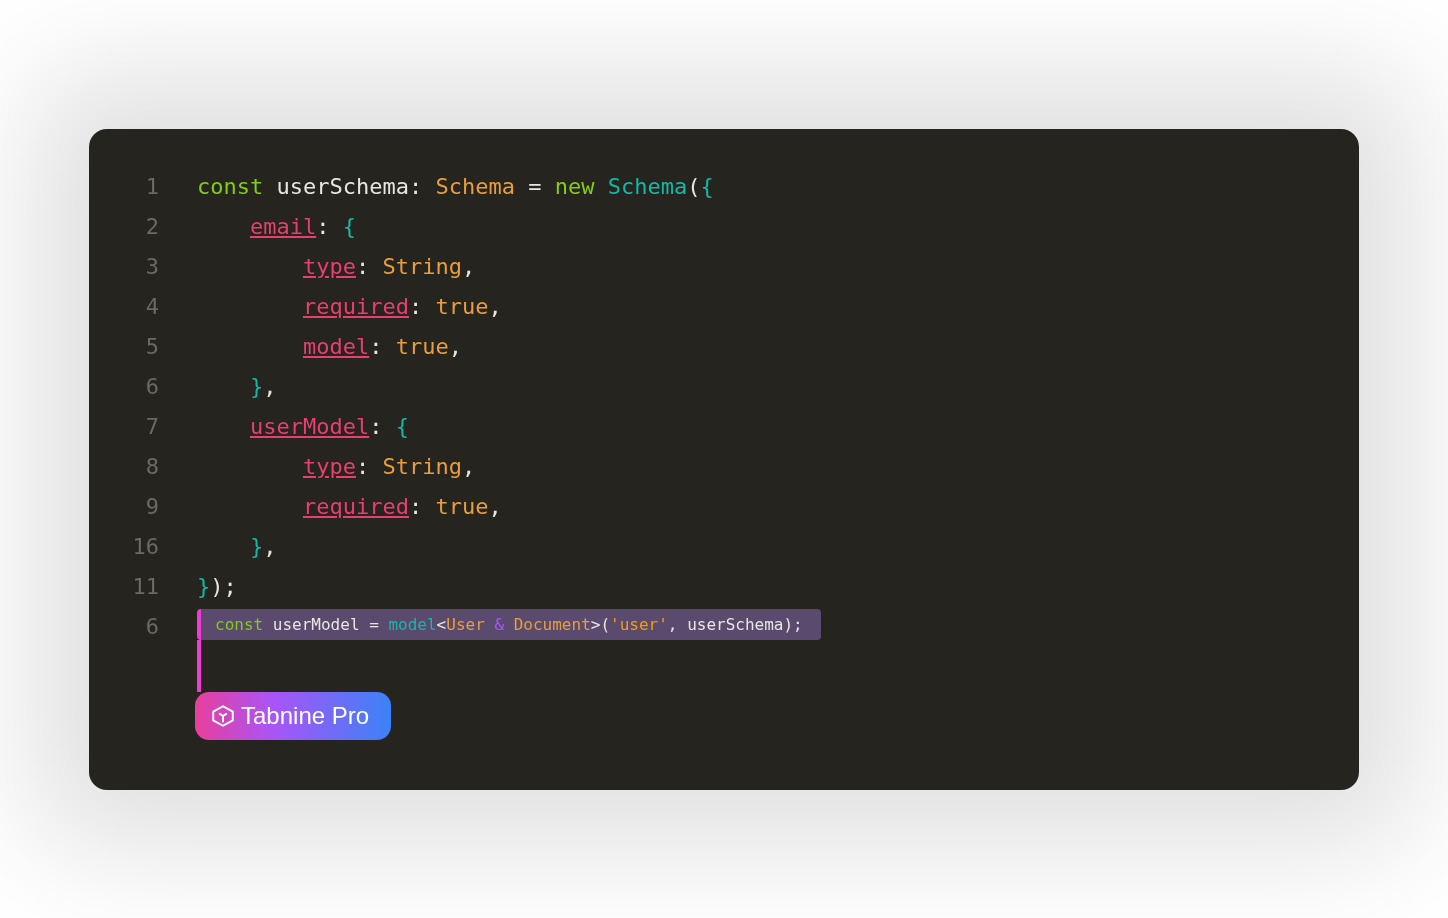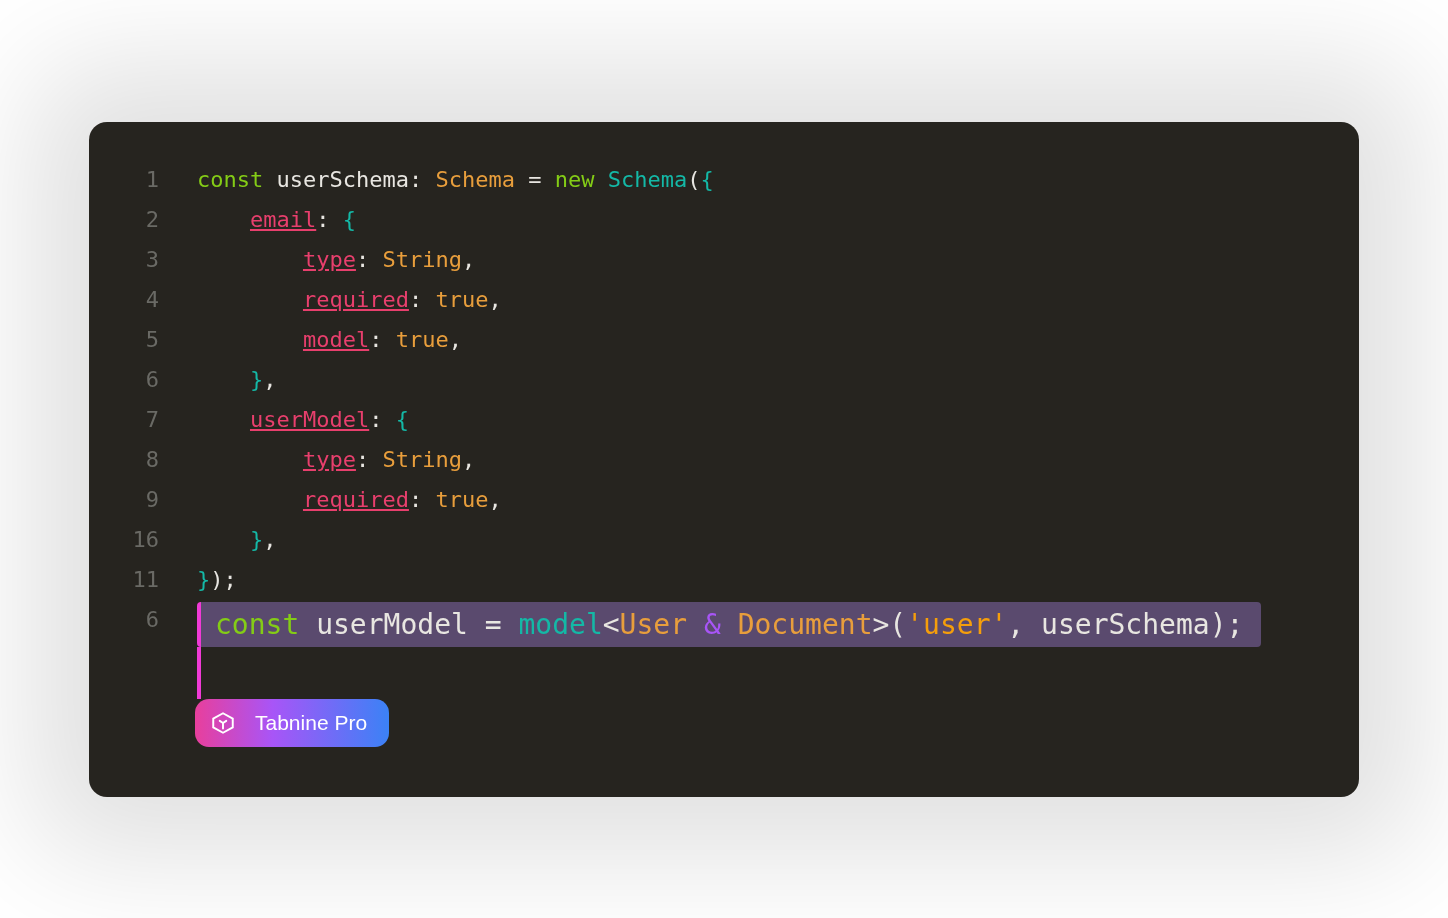--- a/index.html
+++ b/index.html
@@ -56,41 +56,41 @@
     
     .suggestion-block {
       position: relative;
       margin-left: 80px;
       margin-top: -2px;
     }
     .suggestion-line {
       background: #5a4a6e;
       border-left: 4px solid #f03ad6;
       padding: 6px 18px 6px 14px;
-      font-size: 28px;
+      font-size: 16px;
       white-space: pre;
       display: inline-block;
       border-radius: 4px;
     }
     .connector {
       width: 4px;
       height: 52px;
       background: #f03ad6;
       margin-left: 0;
     }
     .tabnine-badge {
       display: inline-flex;
       align-items: center;
-      gap: 18px;
+      gap: 4px;
       background: linear-gradient(90deg, #e83f9c 0%, #a855f7 40%, #3b82f6 100%);
       padding: 10px 22px 10px 14px;
       border-radius: 14px;
       color: #ffffff;
       font-family: -apple-system, 'Segoe UI', sans-serif;
-      font-size: 21px;
+      font-size: 24px;
       font-weight: 500;
       margin-left: -2px;
     }
     .tabnine-icon {
       width: 28px;
       height: 28px;
       display: flex;
       align-items: center;
       justify-content: center;
     }

